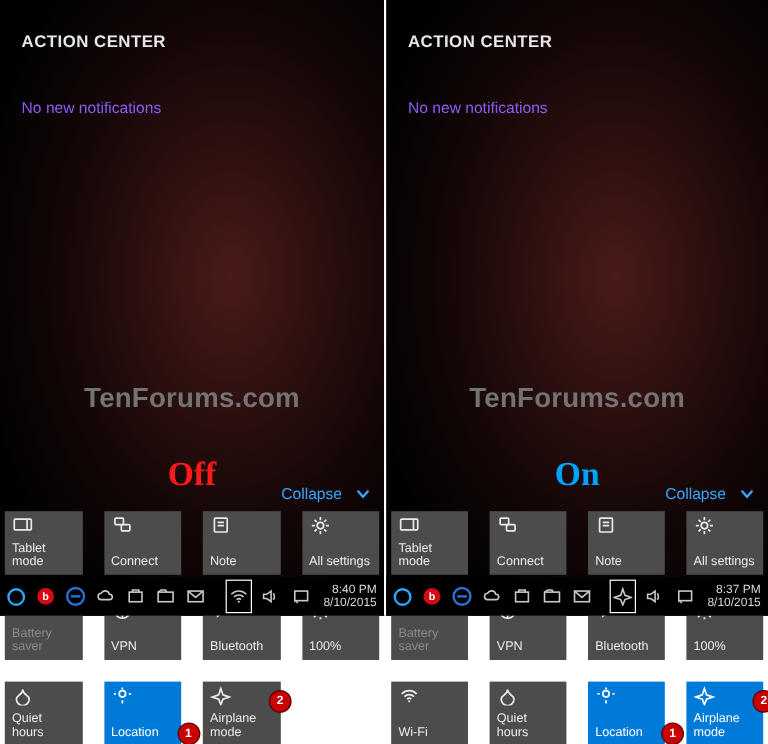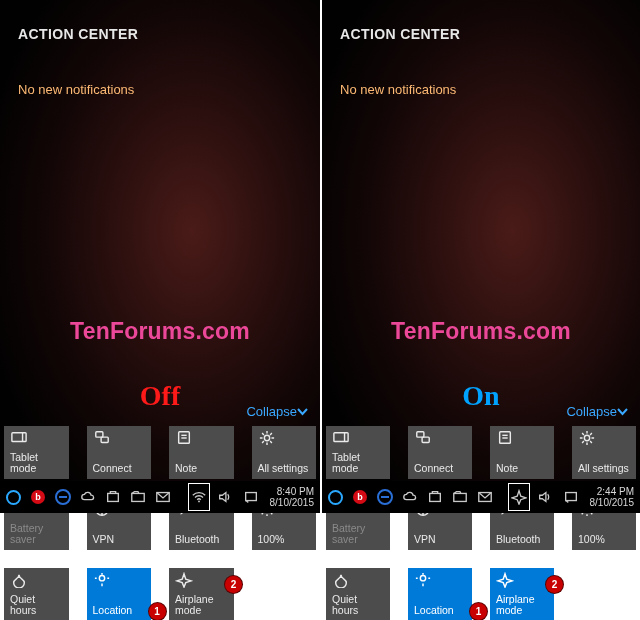--- a/index.html
+++ b/index.html
@@ -9,38 +9,38 @@
   .panel { position: relative; width: 320px; height: 513px; background: #000; }
   .panel + .panel { border-left: 2px solid #fff; }
 
   
   .bg-grad {
     position: absolute; inset: 0;
     background: radial-gradient(ellipse at 60% 45%, #4a1b18 0%, #2a0f0e 30%, #120606 55%, #010101 80%);
   }
 
   .ac-title { position: absolute; top: 26px; left: 18px; color: #e7e7e7; font-size: 14px; font-weight: 700; letter-spacing: .4px; }
-  .ac-nonew { position: absolute; top: 82px; left: 18px; color: #fdba74; font-size: 13px; }
+  .ac-nonew { position: absolute; top: 82px; left: 18px; color: #8b5cf6; font-size: 13px; }
 
   .watermark {
     position: absolute; top: 318px; left: 50%; transform: translateX(-50%);
-    color: #ec4899; font-weight: 700; font-size: 23px; letter-spacing: .2px;
+    color: #737373; font-weight: 700; font-size: 23px; letter-spacing: .2px;
     white-space: nowrap;
   }
 
   .state-label {
     position: absolute; top: 380px; left: 50%; transform: translateX(-50%);
     font-family: "Comic Sans MS", "Comic Sans", cursive; font-weight: 700; font-size: 28px;
   }
   .state-off { color: #ff1a1a; }
   .state-on  { color: #00a2ff; }
 
   .collapse {
     position: absolute; top: 404px; right: 12px; color: #3aa8ff; font-size: 13px;
-    display: flex; align-items: center; gap: 0; cursor: pointer;
+    display: flex; align-items: center; gap: 12px; cursor: pointer;
   }
   .collapse svg { width: 11px; height: 11px; stroke: #3aa8ff; fill: none; stroke-width: 2; }
 
   .tiles {
     position: absolute; top: 426px; left: 4px; right: 4px;
     display: grid; grid-template-columns: repeat(4, 1fr); gap: 18px;
   }
   .tile {
     position: relative;
     height: 53px;
@@ -302,20 +302,27 @@
         </div>
         <div class="tile">
           <div class="ticon"><svg viewBox="0 0 18 18">
               <circle cx="9" cy="9" r="3"></circle>
               <path d="M9 1v2M9 15v2M1 9h2M15 9h2M3 3l1.5 1.5M13.5 13.5L15 15M15 3l-1.5 1.5M4.5 13.5L3 15"></path>
             </svg></div>
           <div class="tlabel">100%</div>
         </div>
         <div class="tile">
           <div class="ticon"><svg viewBox="0 0 18 18">
+              <path d="M2 7c4-4 10-4 14 0M4.5 9.5c2.5-2.5 6.5-2.5 9 0M7 12c1.2-1.2 2.8-1.2 4 0"></path>
+              <circle cx="9" cy="14" r="1" fill="currentColor" stroke="none"></circle>
+            </svg></div>
+          <div class="tlabel">Wi-Fi</div>
+        </div>
+        <div class="tile">
+          <div class="ticon"><svg viewBox="0 0 18 18">
               <path d="M9 3c0 5-6 5-6 9a6 6 0 0012 0c0-4-6-4-6-9z"></path>
             </svg></div>
           <div class="tlabel">Quiet hours</div>
         </div>
         <div class="tile active">
           <div class="ticon"><svg viewBox="0 0 18 18">
               <circle cx="9" cy="7" r="3"></circle>
               <path d="M9 1v2M9 13v3M1 7h2M15 7h2"></path>
             </svg></div>
           <div class="tlabel">Location</div>
@@ -376,19 +383,19 @@
               <path d="M12 6c1.5 1.5 1.5 4.5 0 6"></path>
             </svg>
           </div>
           <div class="tb-ico">
             <svg viewBox="0 0 18 18">
               <rect x="3" y="4" width="12" height="9"></rect>
               <path d="M3 13l3 2"></path>
             </svg>
           </div>
         <div class="clock">
-          <div>2:44 PM</div>
+          <div>8:37 PM</div>
           <div>8/10/2015</div>
         </div>
       </div>
     </div>
   </div>
 </div>
 
 </body></html>

